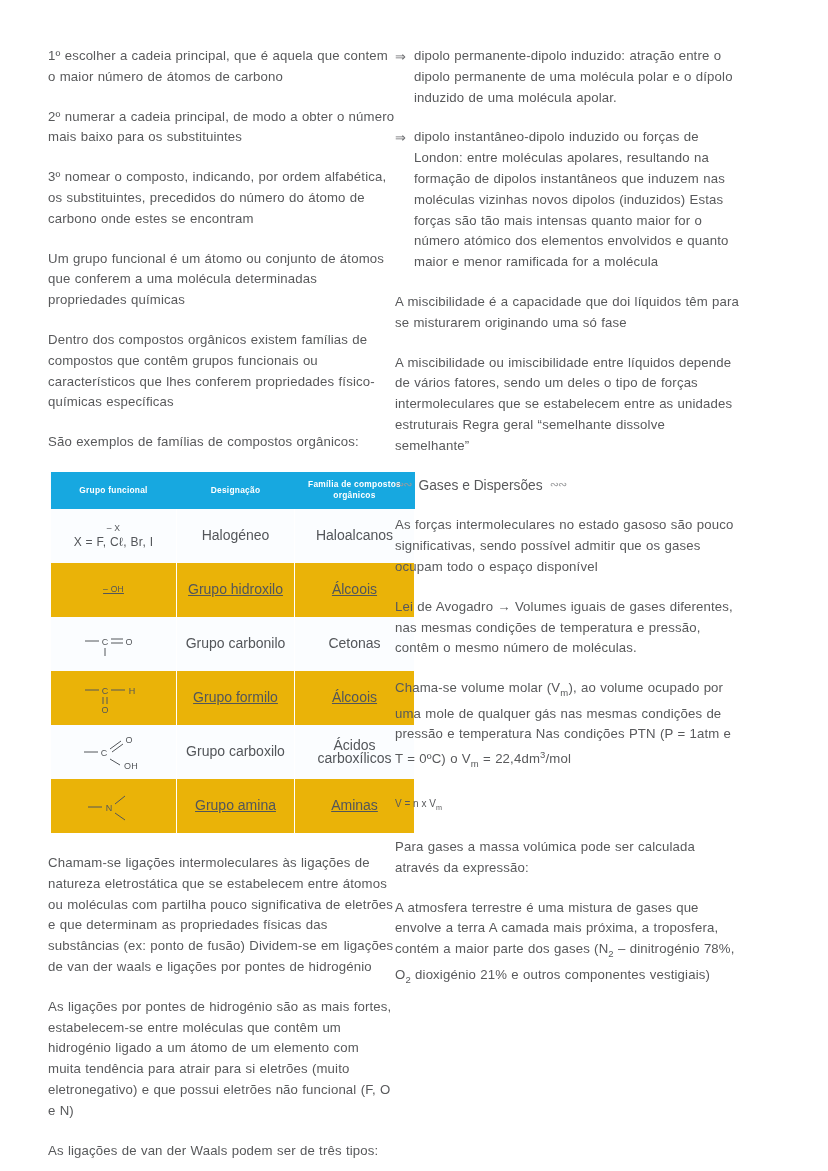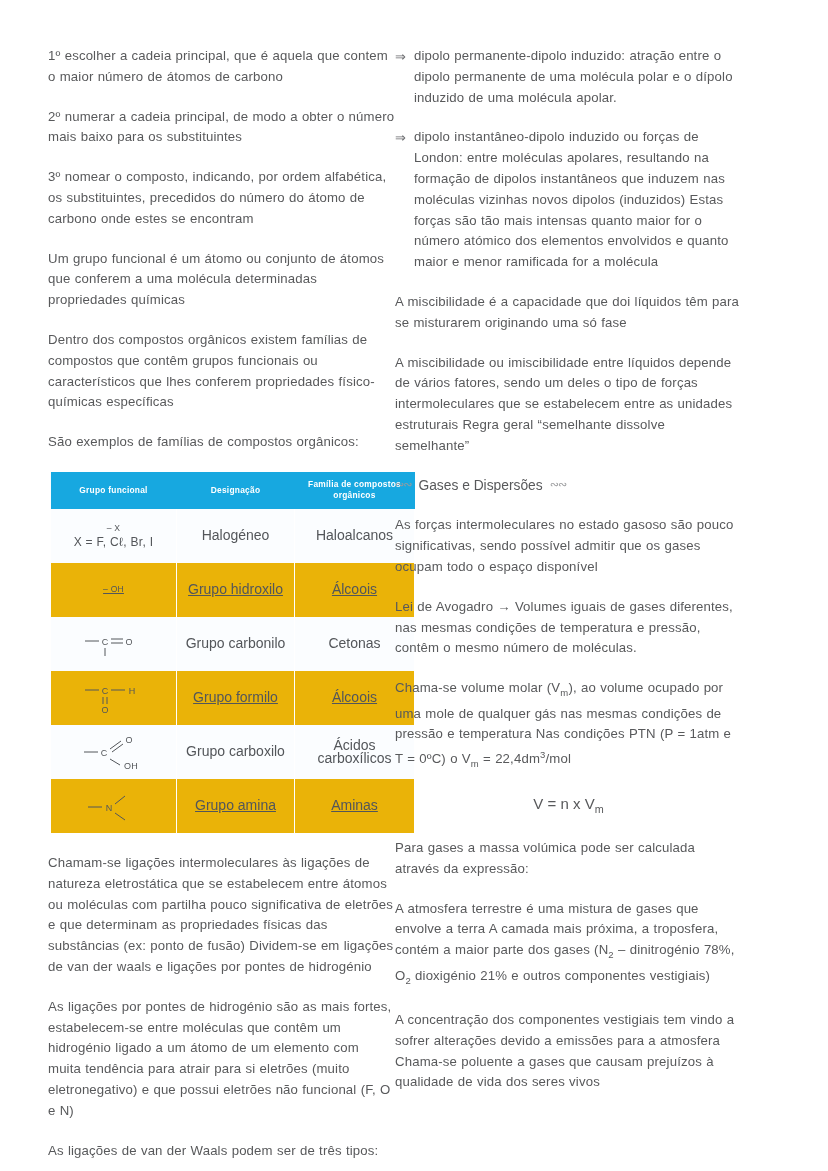--- a/index.html
+++ b/index.html
@@ -104,22 +104,22 @@
     font-size: 8.6px;
     line-height: 11px;
     letter-spacing: 0.2px;
   }
   
   .struct-svg { display:block; margin: 0 auto; }
   .sub-line { display:block; font-size: 12px; margin-top: 3px; letter-spacing: .3px;}
   
   .formula-center {
     margin: 0 0 19px 0;
-    text-align: center;
-    font-size: 15px;
+    text-align: left;
+    font-size: 10px;
     line-height: 20px;
     color: #58595b;
   }
   .formula-math {
     margin: 10px 0 24px 0;
     text-align: center;
     font-family: "Liberation Serif", serif;
     color: #2b2b2b;
   }
   .frac {
@@ -298,17 +298,16 @@
 
     <p class="para"><span>Chama-se volume molar (V</span><sub>m</sub><span>), ao volume ocupado por uma mole de qualquer gás nas mesmas condições de pressão e temperatura Nas condições PTN (P = 1atm e T = 0ºC) o V</span><sub>m</sub><span> = 22,4dm</span><sup>3</sup><span>/mol</span></p>
 
     <div class="formula-center"><span>V</span>&nbsp;<span>= n x</span>&nbsp;<span>V</span><sub>m</sub></div>
 
     <p class="para">Para gases a massa volúmica pode ser calculada através da expressão:</p>
 
 
     <p class="para">A atmosfera terrestre é uma mistura de gases que envolve a terra A camada mais próxima, a troposfera, contém a maior parte dos gases (N<sub>2</sub> – dinitrogénio 78%, O<sub>2</sub> dioxigénio 21% e outros componentes vestigiais)</p>
 
-    <p class="para">A concentração dos componentes vestigiais tem vindo a sofrer alterações devido a emissões para a atmosfera Chama-se poluente a gases que causam prejuízos à qualidade de vida dos seres vivos</p>
 
   </div>
 
 </div>
 
 </body></html>

